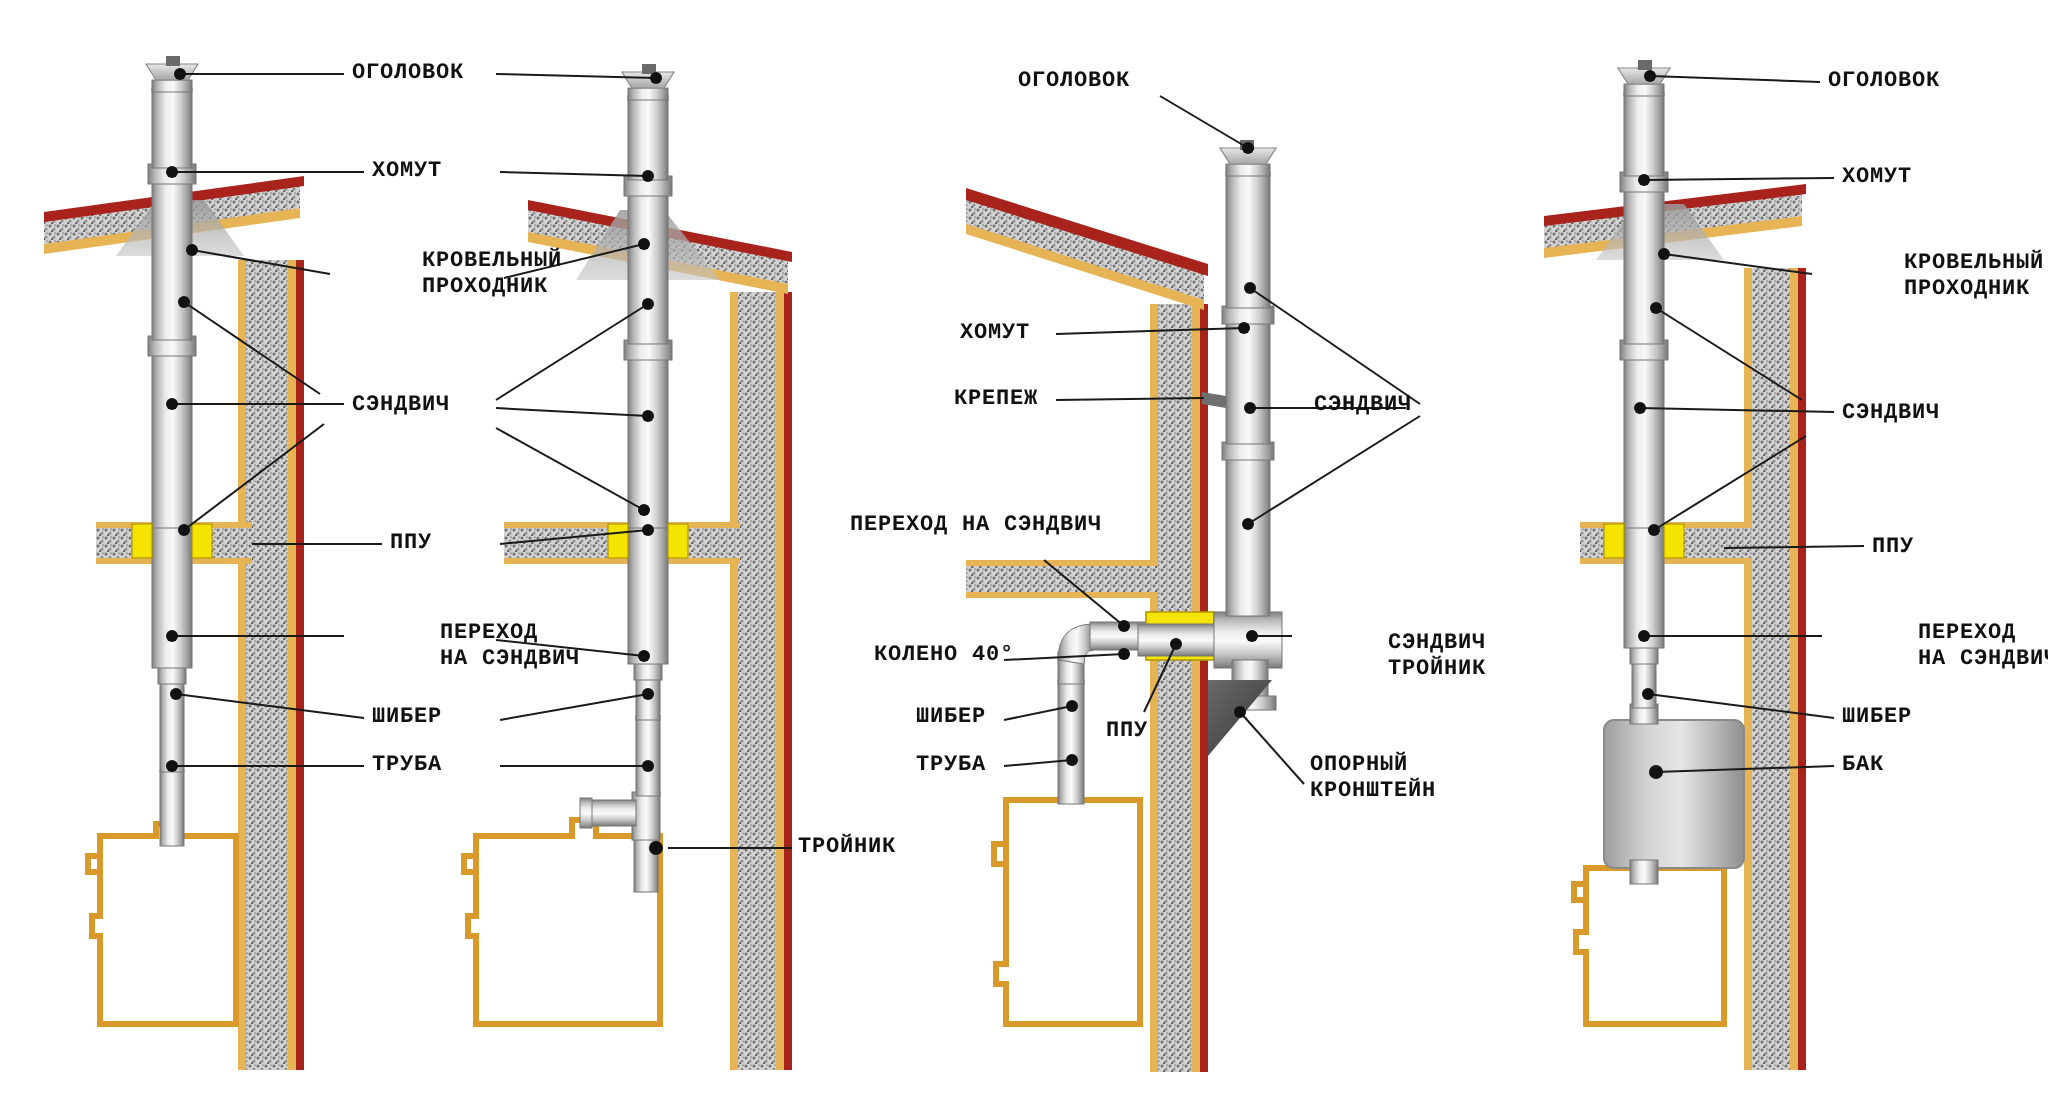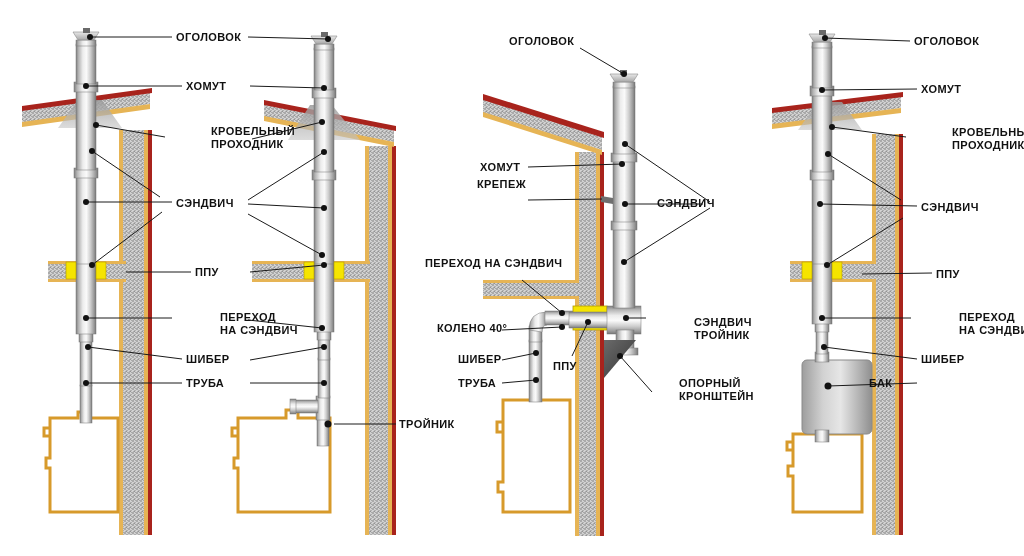--- a/index.html
+++ b/index.html
@@ -1,18 +1,18 @@
 <!DOCTYPE html>
 <html><head>
 <meta charset="utf-8">
 <style>
   html,body{margin:0;padding:0;background:#ffffff;}
   body{width:1024px;height:556px;overflow:hidden;
        font-family:"Liberation Sans","DejaVu Sans",sans-serif;}
-  #stage{position:relative;width:1024px;height:400px;background:#fff;}
+  #stage{position:relative;width:1024px;height:400px;background:#fff;font-family:Liberation Mono, monospace;}
   #stage svg{position:absolute;left:0;top:0;}
   .lbl{position:absolute;font-weight:700;color:#111;
        font-size:11px;letter-spacing:.4px;line-height:12px;white-space:nowrap;}
   .lbl.two{line-height:13px;margin-left:44px;}
 </style>
 </head>
 <body>
 
 <div id="stage">
 
@@ -371,36 +371,36 @@
 <div class="lbl" style="left:195px;top:266px">ППУ</div>
 <div class="lbl two" style="left:176px;top:311px;white-space:pre">ПЕРЕХОД
 НА СЭНДВИЧ</div>
 <div class="lbl" style="left:186px;top:353px">ШИБЕР</div>
 <div class="lbl" style="left:186px;top:377px">ТРУБА</div>
 
 <div class="lbl" style="left:399px;top:418px">ТРОЙНИК</div>
 
 <div class="lbl" style="left:509px;top:35px">ОГОЛОВОК</div>
 <div class="lbl" style="left:480px;top:161px">ХОМУТ</div>
-<div class="lbl" style="left:477px;top:178px">КРЕПЕЖ</div>
+<div class="lbl" style="left:477px;top:194px">КРЕПЕЖ</div>
 <div class="lbl" style="left:657px;top:197px">СЭНДВИЧ</div>
 <div class="lbl" style="left:425px;top:257px">ПЕРЕХОД НА СЭНДВИЧ</div>
 <div class="lbl" style="left:437px;top:322px">КОЛЕНО 40°</div>
 <div class="lbl" style="left:458px;top:353px">ШИБЕР</div>
 <div class="lbl" style="left:458px;top:377px">ТРУБА</div>
 <div class="lbl" style="left:553px;top:360px">ППУ</div>
 <div class="lbl two" style="left:650px;top:316px;white-space:pre">СЭНДВИЧ
 ТРОЙНИК</div>
-<div class="lbl two" style="left:635px;top:377px;white-space:pre">ОПОРНЫЙ
+<div class="lbl two" style="left:611px;top:377px;white-space:pre">ОПОРНЫЙ
 КРОНШТЕЙН</div>
 
 <div class="lbl" style="left:914px;top:35px">ОГОЛОВОК</div>
 <div class="lbl" style="left:921px;top:83px">ХОМУТ</div>
 <div class="lbl two" style="left:908px;top:126px;white-space:pre">КРОВЕЛЬНЫЙ
 ПРОХОДНИК</div>
 <div class="lbl" style="left:921px;top:201px">СЭНДВИЧ</div>
 <div class="lbl" style="left:936px;top:268px">ППУ</div>
 <div class="lbl two" style="left:915px;top:311px;white-space:pre">ПЕРЕХОД
 НА СЭНДВИЧ</div>
 <div class="lbl" style="left:921px;top:353px">ШИБЕР</div>
-<div class="lbl" style="left:869px;top:377px">БАК</div>
+<div class="lbl" style="left:921px;top:377px">БАК</div>
 
 </div>
 
 </body></html>

